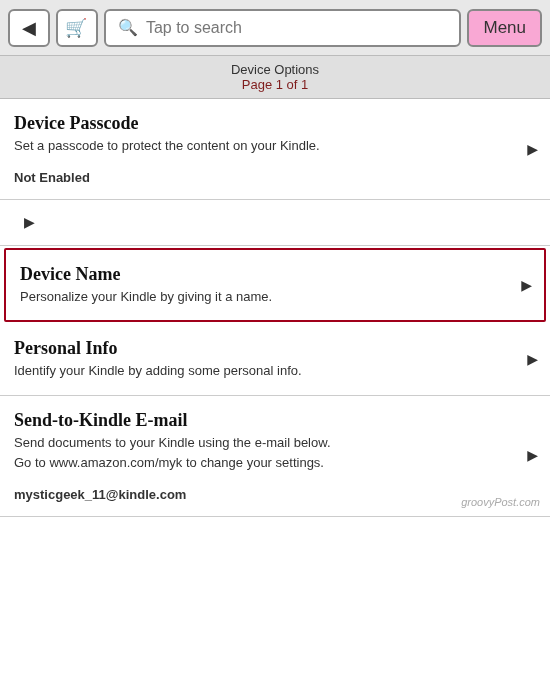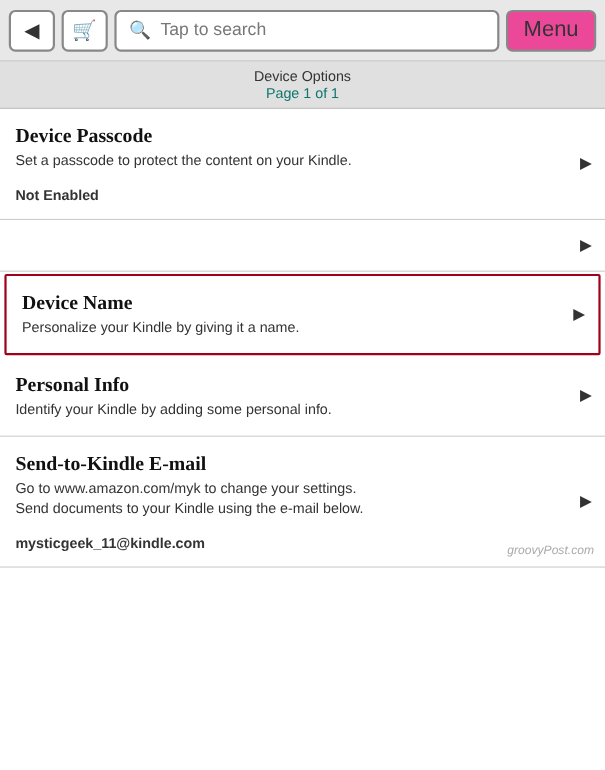--- a/index.html
+++ b/index.html
@@ -55,26 +55,26 @@
       flex-shrink: 0;
     }
 
     .search-placeholder {
       font-size: 16px;
       color: #777;
       font-family: Arial, sans-serif;
     }
 
     .menu-btn {
-      background: #ec4899;
+      background: #f9a8d4;
       border: 2px solid #888;
       border-radius: 6px;
       height: 38px;
       padding: 0 14px;
-      font-size: 20px;
+      font-size: 17px;
       font-family: Arial, sans-serif;
       cursor: pointer;
       color: #333;
       flex-shrink: 0;
     }
 
     
     .subheader {
       background: #e0e0e0;
       display: flex;
@@ -87,38 +87,38 @@
 
     .subheader-title {
       font-size: 13px;
       font-family: Arial, sans-serif;
       color: #333;
     }
 
     .subheader-page {
       font-size: 13px;
       font-family: Arial, sans-serif;
-      color: #0f766e;
+      color: #7f1d1d;
     }
 
     
     .content {
       background: #fff;
       overflow-y: auto;
       height: calc(700px - 56px - 32px);
     }
 
     
     .setting-item {
       padding: 14px 12px 14px 14px;
       border-bottom: 1px solid #ccc;
       position: relative;
       display: flex;
       align-items: center;
-      justify-content: flex-end;
+      justify-content: space-between;
     }
 
     .setting-item.highlighted {
       border: 2px solid #a0001a;
       margin: 2px 4px;
       border-radius: 2px;
     }
 
     .setting-text {
       flex: 1;
@@ -221,21 +221,21 @@
     <div class="setting-text">
       <div class="setting-title">Personal Info</div>
       <div class="setting-desc">Identify your Kindle by adding some personal info.</div>
     </div>
     <span class="arrow">▶</span>
   </div>
 
   <div class="setting-item send-to-kindle" style="position:relative; min-height: 100px;">
     <div class="setting-text">
       <div class="setting-title">Send-to-Kindle E-mail</div>
+      <div class="setting-desc">Send documents to your Kindle using the e-mail below.</div>
       <div class="setting-desc setting-desc-extra">Go to www.amazon.com/myk to change your settings.</div>
-      <div class="setting-desc">Send documents to your Kindle using the e-mail below.</div>
       <div class="setting-value">mysticgeek_11@kindle.com</div>
     </div>
     <span class="arrow">▶</span>
     <span class="watermark">groovyPost.com</span>
   </div>
 
 </div>
 
 </body></html>

